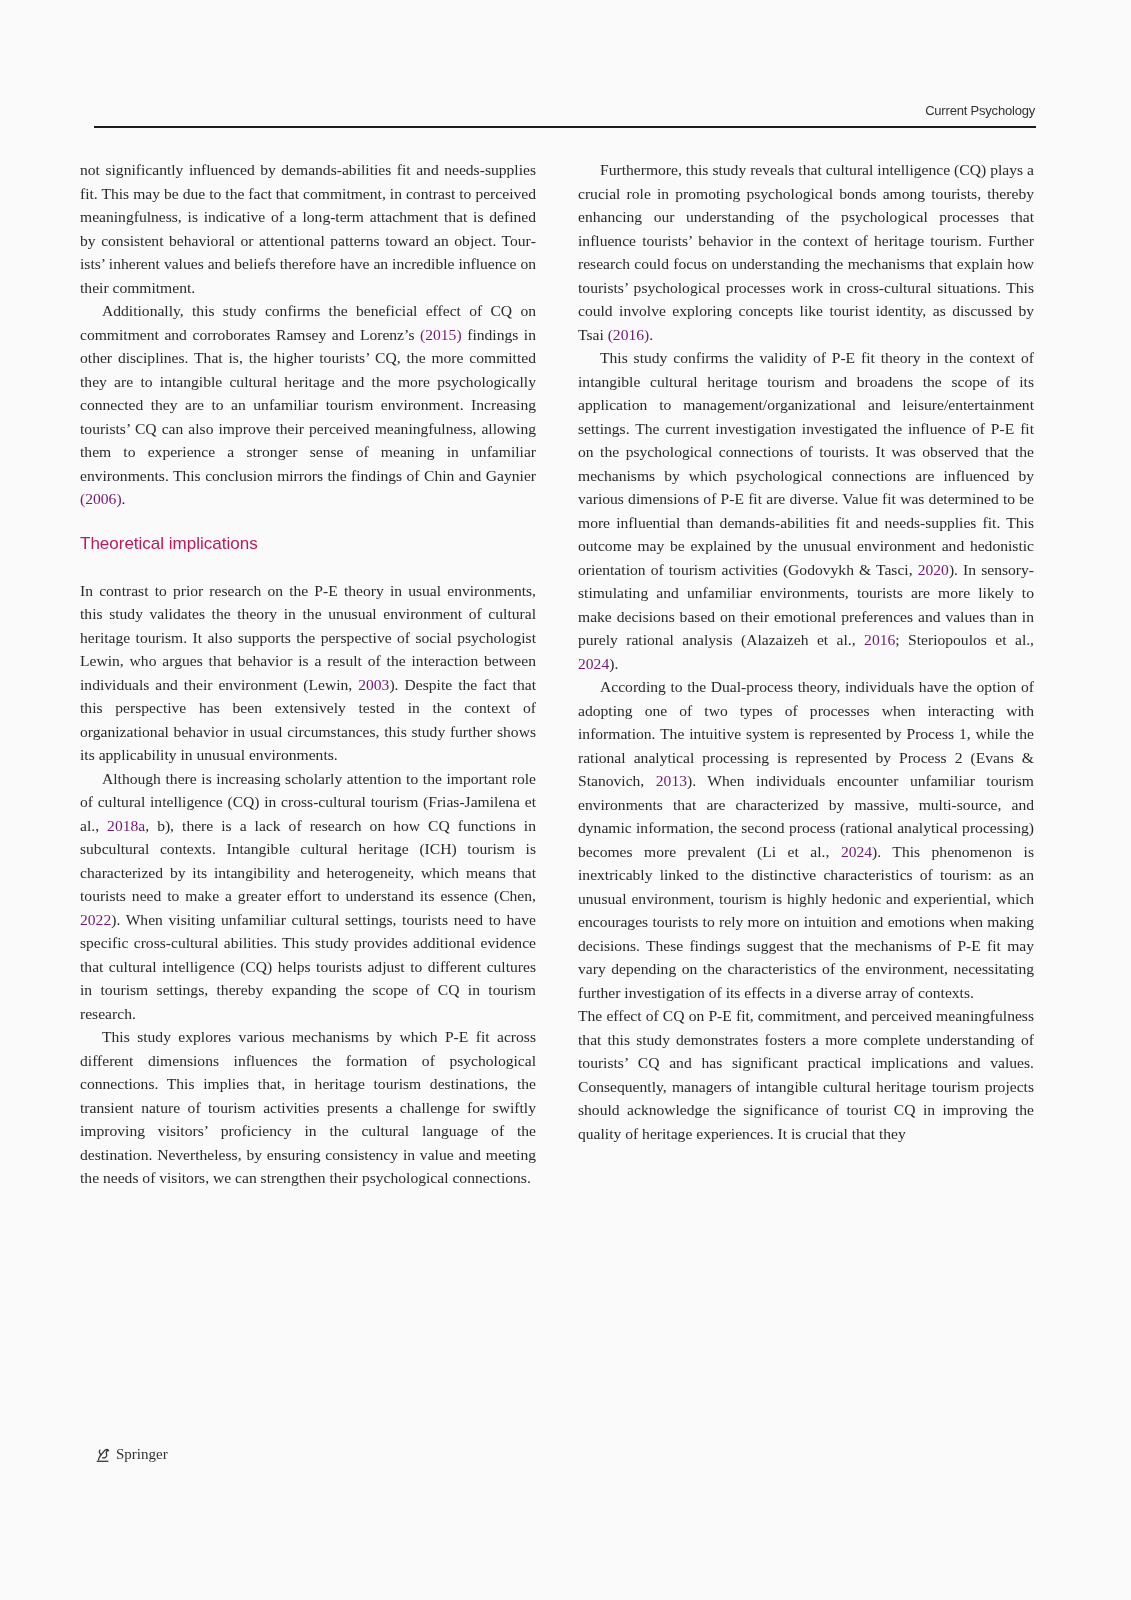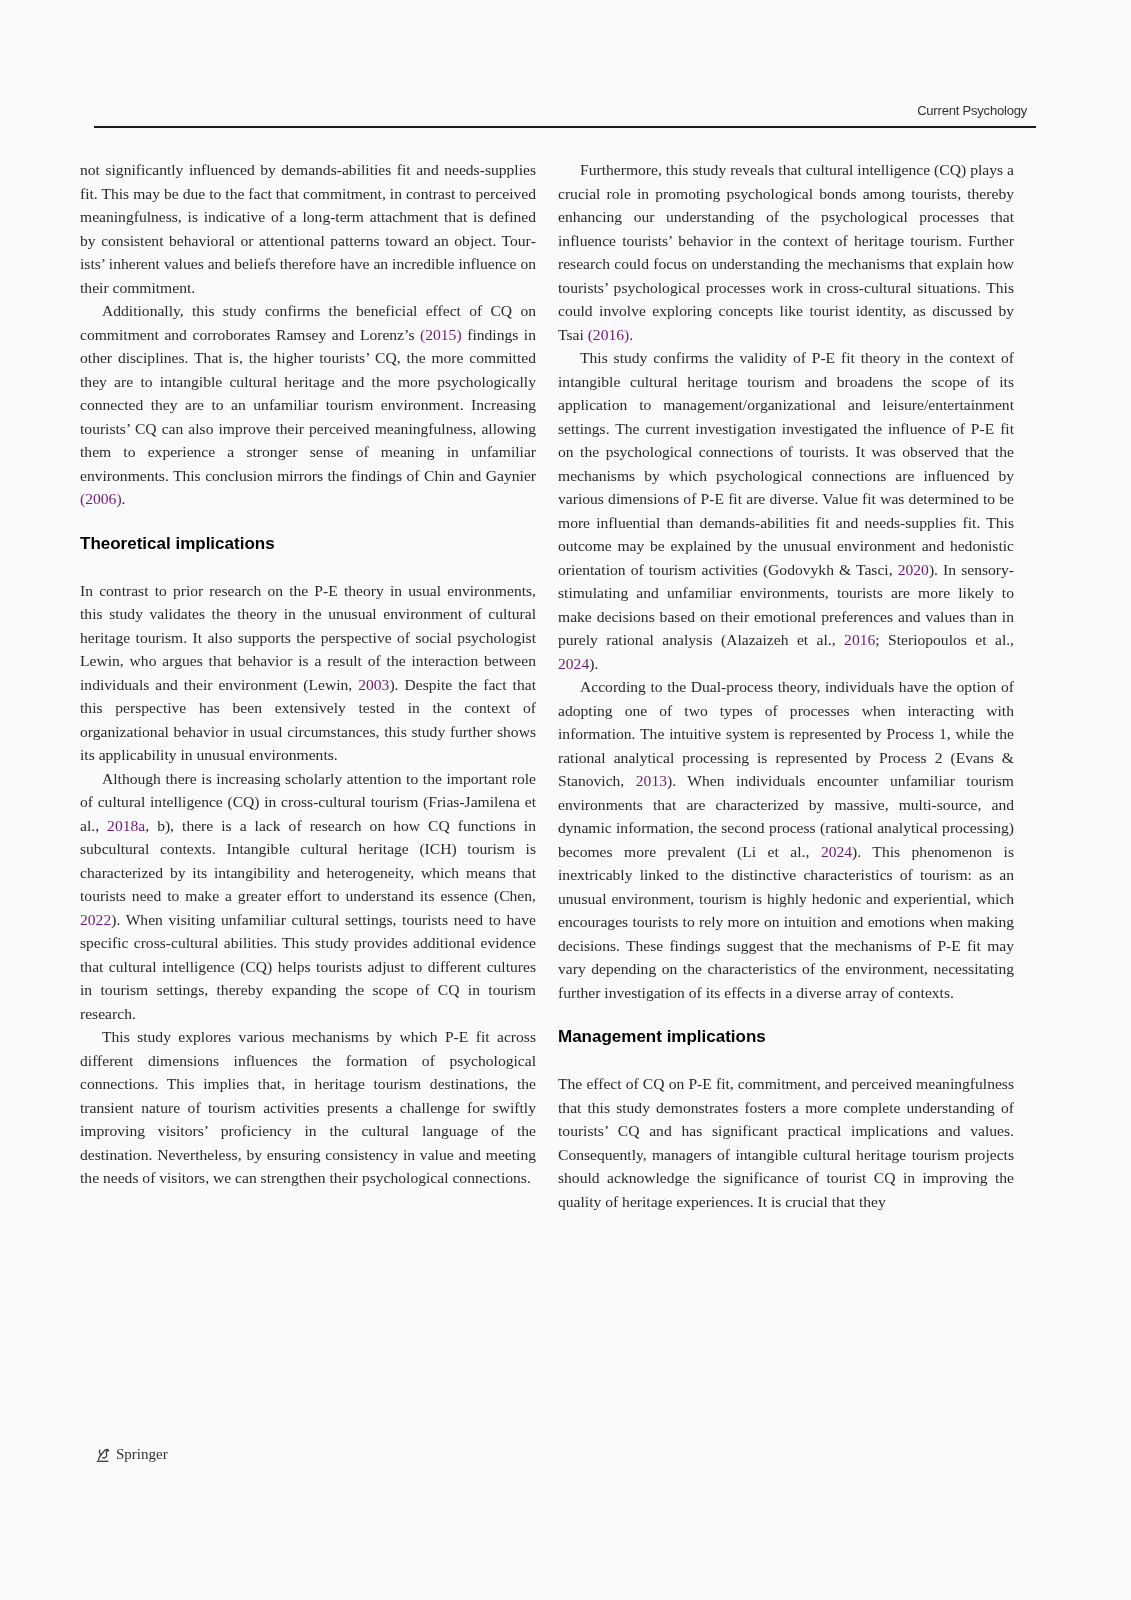--- a/index.html
+++ b/index.html
@@ -11,21 +11,21 @@
       width: 1131px;
       height: 1600px;
       position: relative;
       overflow: hidden;
       font-family: "Liberation Serif", "DejaVu Serif", serif;
       color: #2a2a2a;
     }
     .running-head {
       position: absolute;
       top: 103px;
-      right: 104px;
+      right: 96px;
       font-family: "Liberation Sans", "DejaVu Sans", sans-serif;
       font-size: 13px;
       color: #333;
       letter-spacing: -0.2px;
     }
     .head-rule {
       position: absolute;
       top: 126px;
       left: 94px;
       width: 942px;
@@ -35,33 +35,33 @@
     .column {
       position: absolute;
       top: 158px;
       width: 456px;
       font-size: 15.6px;
       line-height: 23.5px;
       text-align: justify;
       hyphens: manual;
     }
     .col-left { left: 80px; }
-    .col-right { left: 558px; }
+    .col-right { left: 578px; }
     .column p {
       margin: 0;
       text-indent: 0;
     }
     .column p.indent {
       text-indent: 22px;
     }
     .section-heading {
       font-family: "Liberation Sans", "DejaVu Sans", sans-serif;
-      font-weight: bold;
+      font-weight: normal;
       font-size: 17px;
-      color: #000000;
+      color: #be185d;
       margin: 22px 0 24px 0;
       line-height: 22px;
       text-align: left;
     }
     .cite {
       color: #701a75;
     }
     .footer-logo {
       position: absolute;
       top: 1446px;
@@ -93,21 +93,20 @@
   <p><span>In contrast to prior research on the P-E theory in usual environments, this study validates the theory in the unusual environment of cultural heritage tourism. It also supports the perspective of social psychologist Lewin, who argues that behavior is a result of the interaction between individuals and their environment (Lewin, </span><span class="cite">2003</span><span>). Despite the fact that this perspective has been extensively tested in the context of organizational behavior in usual circumstances, this study further shows its applicability in unusual environments.</span></p>
   <p class="indent"><span>Although there is increasing scholarly attention to the important role of cultural intelligence (CQ) in cross-cultural tourism (Frias-Jamilena et al., </span><span class="cite">2018a</span><span>, b), there is a lack of research on how CQ functions in subcultural contexts. Intangible cultural heritage (ICH) tourism is character­ized by its intangibility and heterogeneity, which means that tourists need to make a greater effort to understand its essence (Chen, </span><span class="cite">2022</span><span>). When visiting unfamiliar cultural settings, tourists need to have specific cross-cultural abili­ties. This study provides additional evidence that cultural intelligence (CQ) helps tourists adjust to different cultures in tourism settings, thereby expanding the scope of CQ in tourism research.</span></p>
   <p class="indent">This study explores various mechanisms by which P-E fit across different dimensions influences the formation of psychological connections. This implies that, in heri­tage tourism destinations, the transient nature of tourism activities presents a challenge for swiftly improving visi­tors’ proficiency in the cultural language of the destination. Nevertheless, by ensuring consistency in value and meeting the needs of visitors, we can strengthen their psychological connections.</p>
 </div>
 
 <div class="column col-right">
   <p class="indent"><span>Furthermore, this study reveals that cultural intelligence (CQ) plays a crucial role in promoting psychological bonds among tourists, thereby enhancing our understanding of the psychological processes that influence tourists’ behavior in the context of heritage tourism. Further research could focus on understanding the mechanisms that explain how tourists’ psychological processes work in cross-cultural situations. This could involve exploring concepts like tourist identity, as discussed by Tsai </span><span class="cite">(2016)</span><span>.</span></p>
   <p class="indent"><span>This study confirms the validity of P-E fit theory in the context of intangible cultural heritage tourism and broadens the scope of its application to management/organizational and leisure/entertainment settings. The current investigation investigated the influence of P-E fit on the psychological connections of tourists. It was observed that the mecha­nisms by which psychological connections are influenced by various dimensions of P-E fit are diverse. Value fit was determined to be more influential than demands-abilities fit and needs-supplies fit. This outcome may be explained by the unusual environment and hedonistic orientation of tourism activities (Godovykh &amp; Tasci, </span><span class="cite">2020</span><span>). In sensory-stimulating and unfamiliar environments, tourists are more likely to make decisions based on their emotional prefer­ences and values than in purely rational analysis (Alazaizeh et al., </span><span class="cite">2016</span><span>; Steriopoulos et al., </span><span class="cite">2024</span><span>).</span></p>
   <p class="indent"><span>According to the Dual-process theory, individuals have the option of adopting one of two types of processes when interacting with information. The intuitive system is repre­sented by Process 1, while the rational analytical process­ing is represented by Process 2 (Evans &amp; Stanovich, </span><span class="cite">2013</span><span>). When individuals encounter unfamiliar tourism environ­ments that are characterized by massive, multi-source, and dynamic information, the second process (rational analytical processing) becomes more prevalent (Li et al., </span><span class="cite">2024</span><span>). This phenomenon is inextricably linked to the distinctive charac­teristics of tourism: as an unusual environment, tourism is highly hedonic and experiential, which encourages tourists to rely more on intuition and emotions when making deci­sions. These findings suggest that the mechanisms of P-E fit may vary depending on the characteristics of the environ­ment, necessitating further investigation of its effects in a diverse array of contexts.</span></p>
 
-  <h2 class="section-heading">Management implications</h2>
 
   <p>The effect of CQ on P-E fit, commitment, and perceived meaningfulness that this study demonstrates fosters a more complete understanding of tourists’ CQ and has significant practical implications and values. Consequently, manag­ers of intangible cultural heritage tourism projects should acknowledge the significance of tourist CQ in improving the quality of heritage experiences. It is crucial that they</p>
 </div>
 
 <div class="footer-logo">
   <span>
     <svg viewBox="0 0 20 20" fill="none" stroke="#333" stroke-width="1.4">
       <path d="M5 16 C5 11, 9 9, 11 6 C12 4, 15 3, 16 5 C14 5, 13 7, 14 9 C15 12, 12 14, 9 13"></path>
       <path d="M3 17 L16 17"></path>
       <path d="M8 10 C6 8, 5 6, 7 4"></path>

